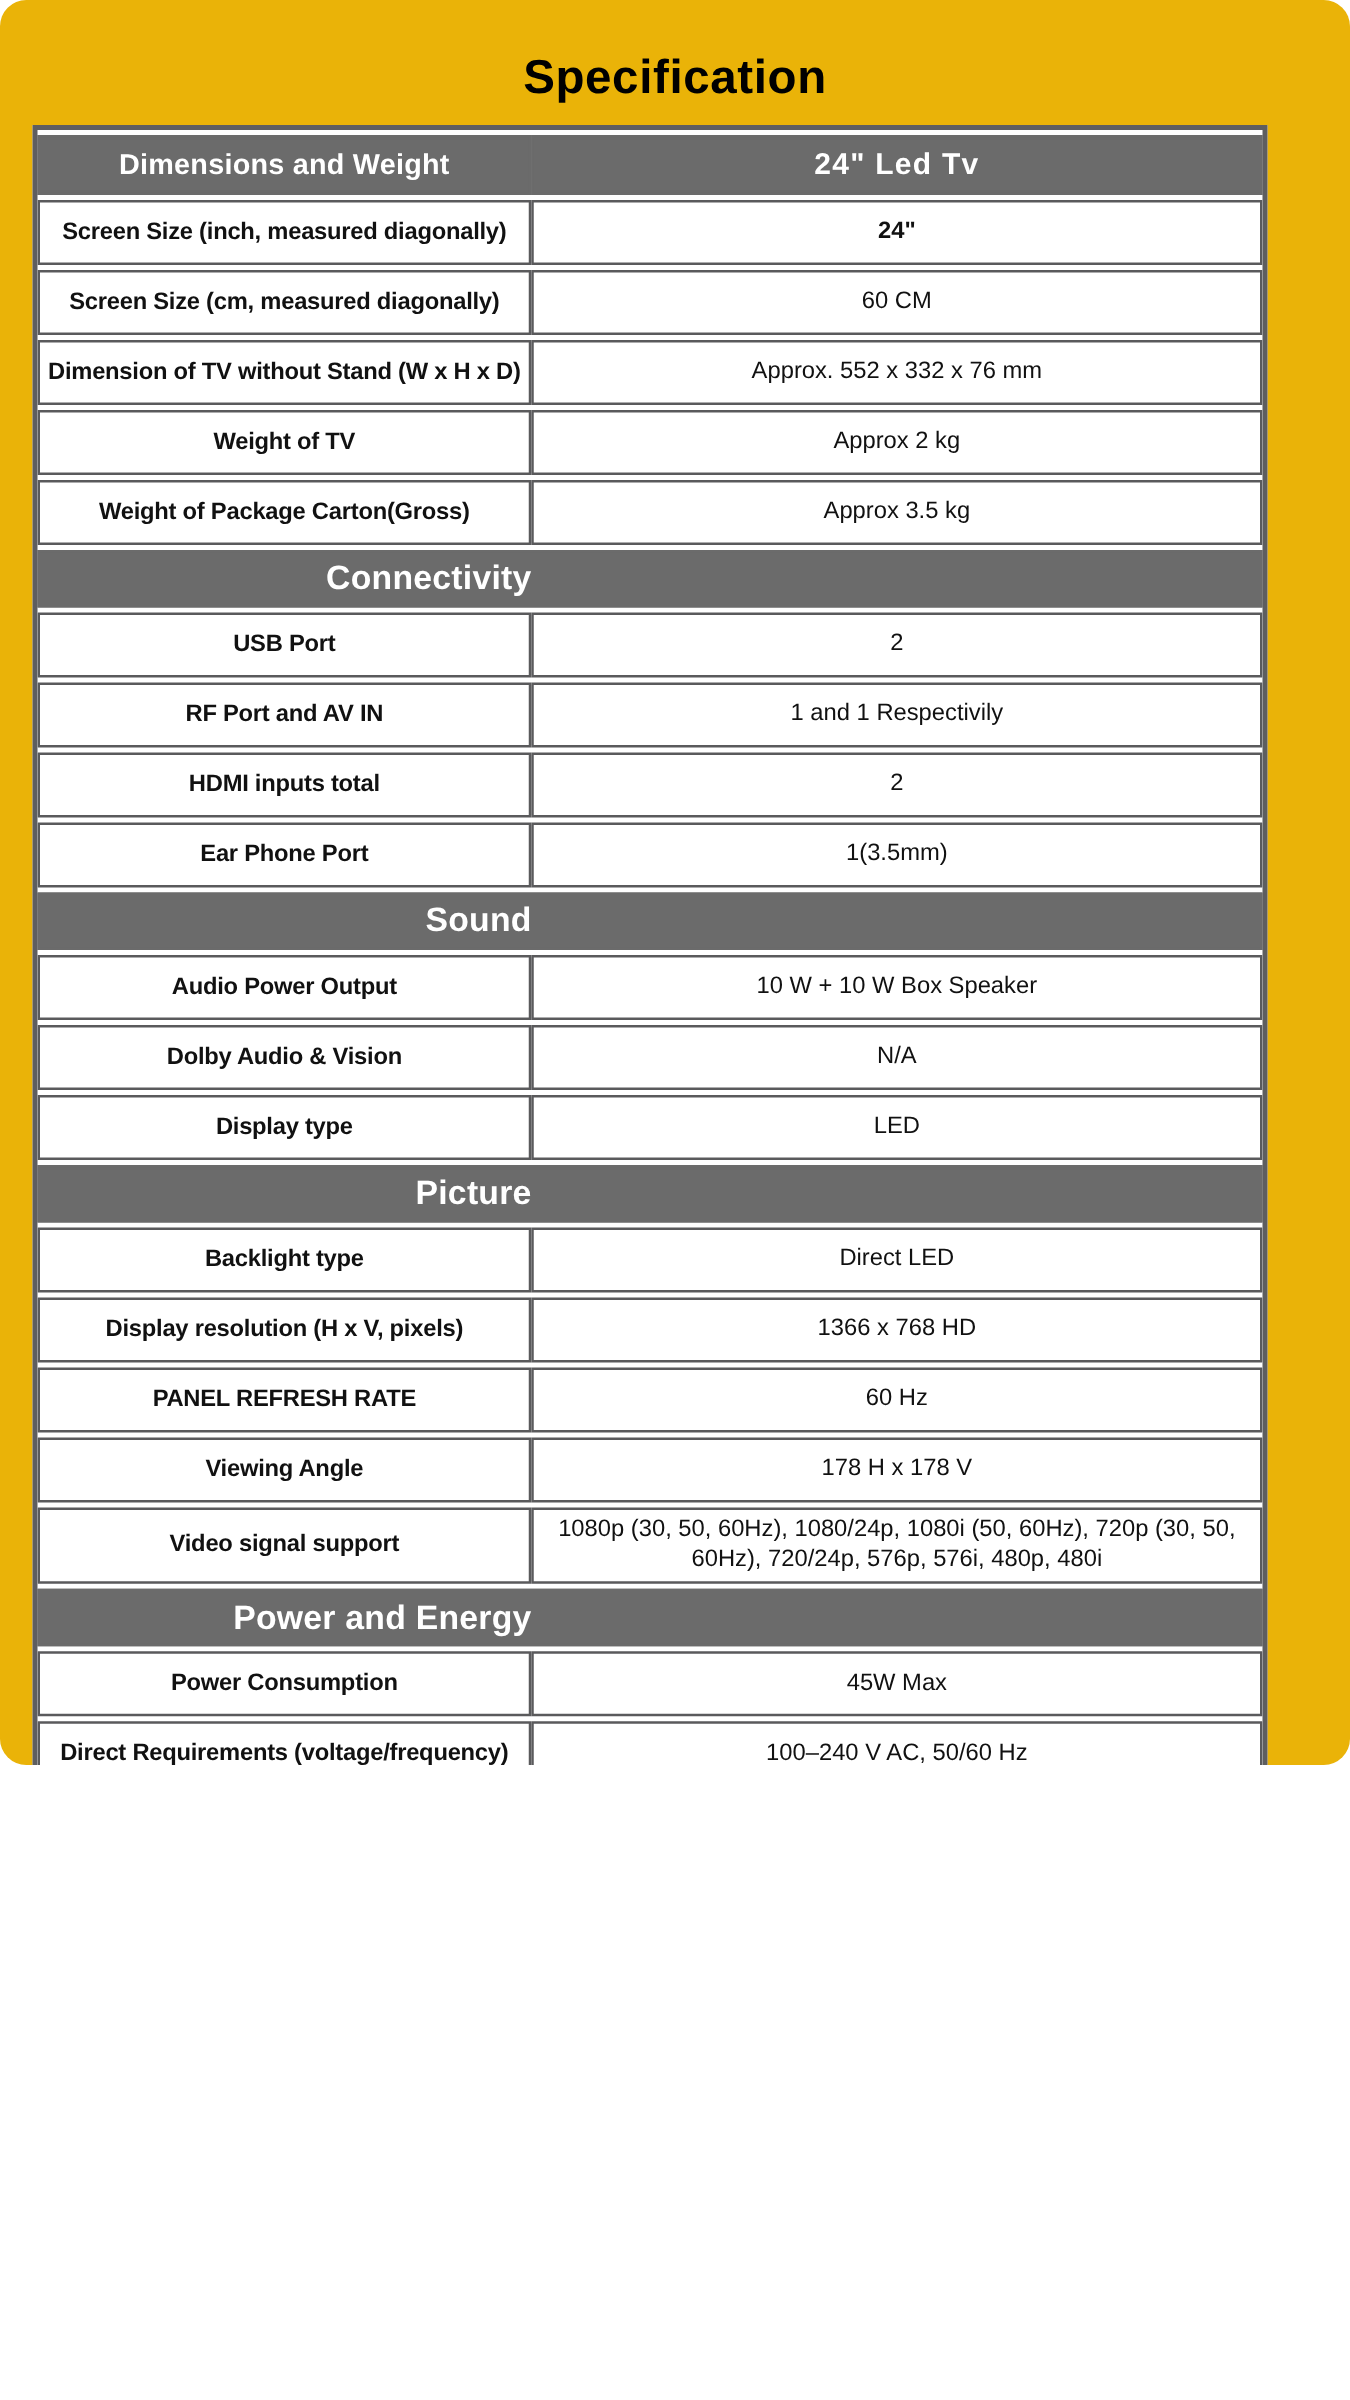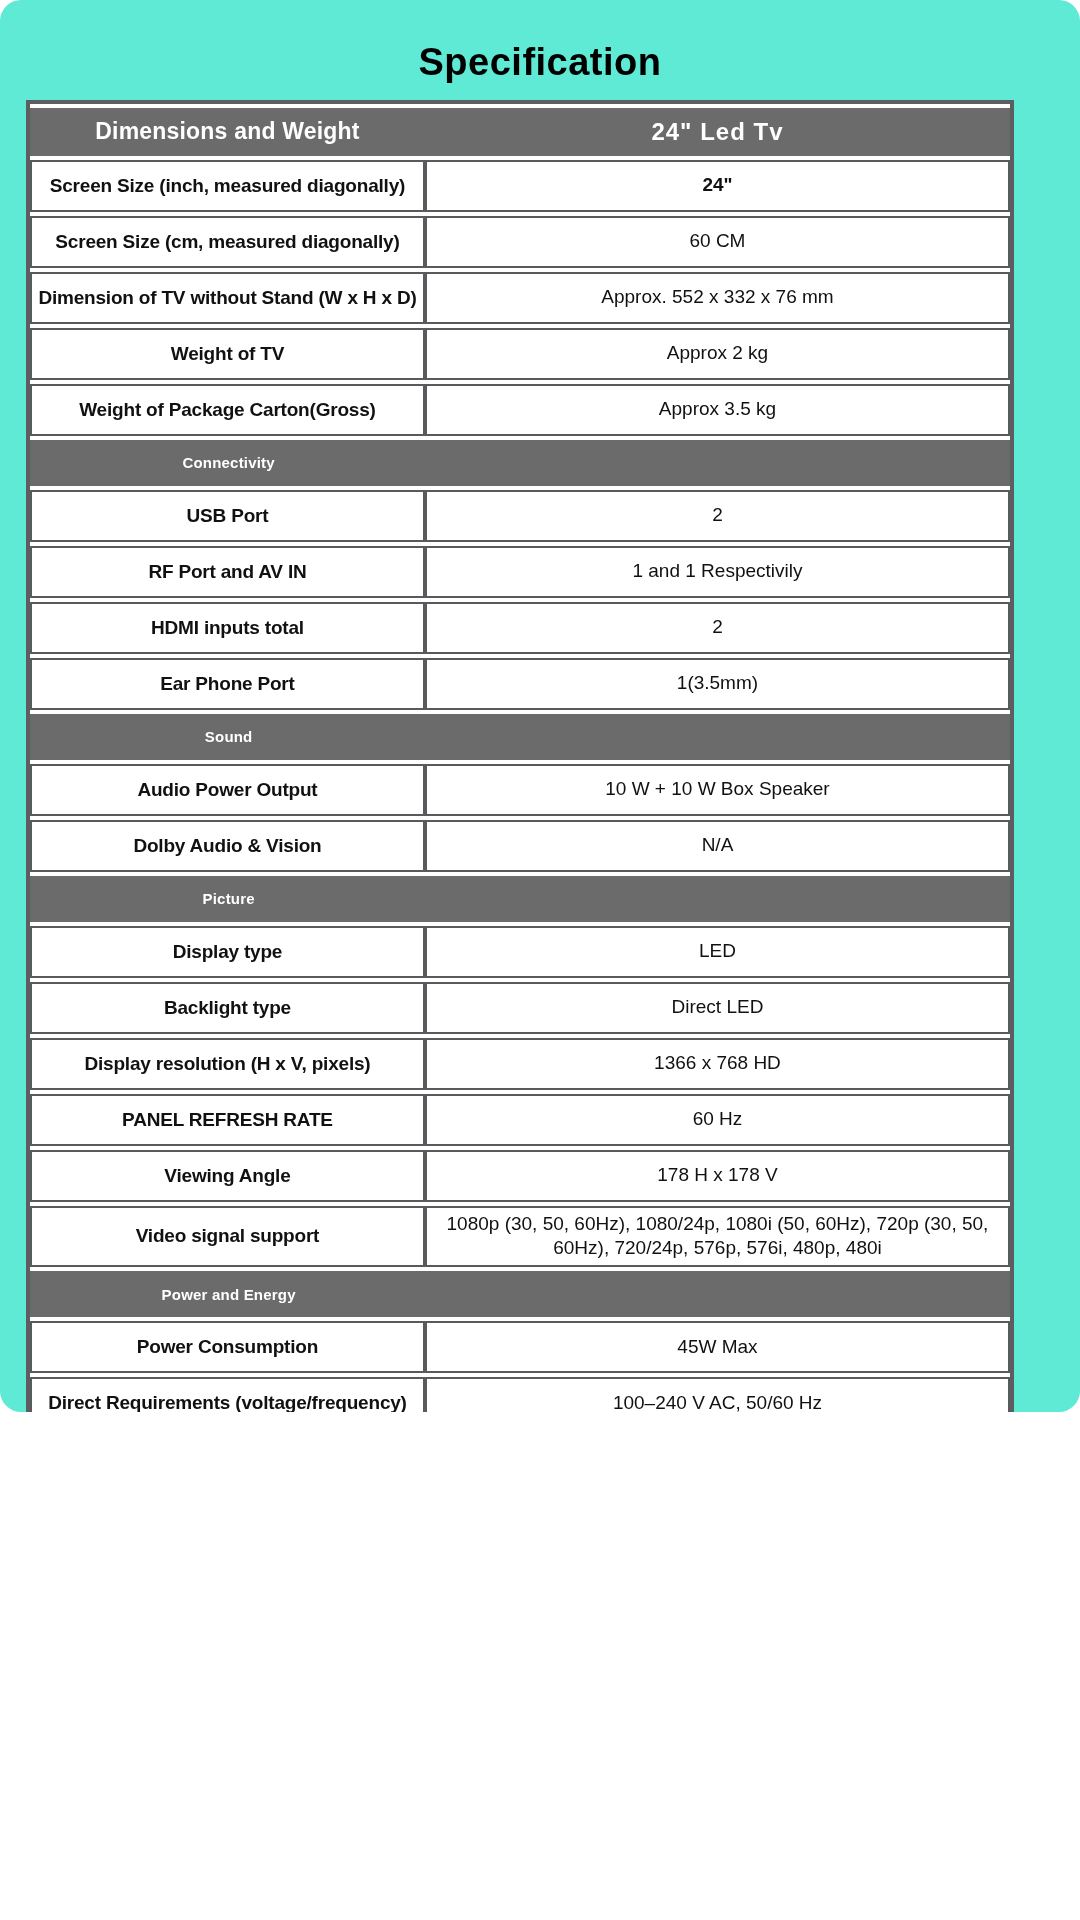--- a/index.html
+++ b/index.html
@@ -4,21 +4,21 @@
 <style>
   html, body {
     margin: 0;
     padding: 0;
     background: #ffffff;
     width: 1080px;
     height: 1920px;
     font-family: "Liberation Sans", sans-serif;
     color: #111111;
   }
-  .page { width: 1080px; height: 1412px; background: #5eead4; overflow: hidden; border-radius: 21px; }
+  .page { width: 1080px; height: 1412px; background: #eab308; overflow: hidden; border-radius: 21px; }
   .title {
     text-align: center;
     font-size: 38px;
     font-weight: 700;
     letter-spacing: 0.5px;
     color: #000000;
     margin: 42px 0 16px 0;
     line-height: 1.1;
   }
   table.spec-table {
@@ -44,24 +44,24 @@
   }
   td.head2 { font-size: 24px; letter-spacing: 1px; }
   td.section {
     background: #6b6b6b;
     border: 2px solid #6b6b6b;
     height: 42px;
     padding: 0;
   }
   .section-inner {
     width: 40.3%;
-    text-align: center;
+    text-align: right;
     color: #ffffff;
     font-weight: 700;
-    font-size: 15px;
+    font-size: 27px;
     letter-spacing: 0.2px;
   }
   td.label {
     border: 2px solid #5a5a5c;
     font-weight: 700;
     font-size: 19px;
     letter-spacing: -0.2px;
     height: 40px;
     padding: 2px 6px;
     background: #ffffff;
@@ -146,27 +146,27 @@
       <tr>
         <td class="label">Audio Power Output</td>
         <td class="value">10 W + 10 W Box Speaker</td>
       </tr>
       <tr>
         <td class="label">Dolby Audio &amp; Vision</td>
         <td class="value">N/A</td>
       </tr>
 
       <tr>
-        <td class="section" colspan="2">
-          <div class="section-inner">Picture</div>
-        </td>
-      </tr>
-      <tr>
         <td class="label">Display type</td>
         <td class="value">LED</td>
+      </tr>
+      <tr>
+        <td class="section" colspan="2">
+          <div class="section-inner">Picture</div>
+        </td>
       </tr>
       <tr>
         <td class="label">Backlight type</td>
         <td class="value">Direct LED</td>
       </tr>
       <tr>
         <td class="label">Display resolution (H x V, pixels)</td>
         <td class="value">1366 x 768 HD</td>
       </tr>
       <tr>

